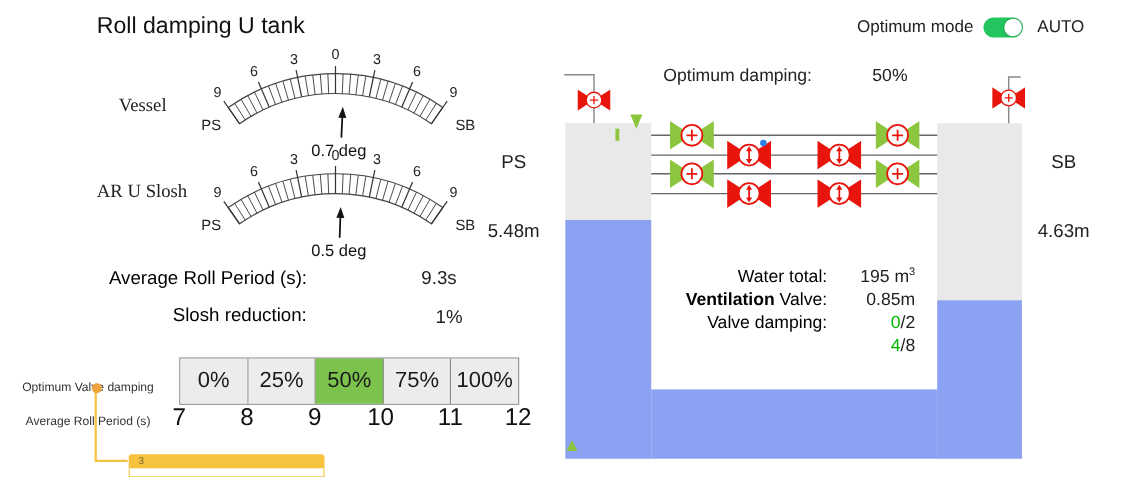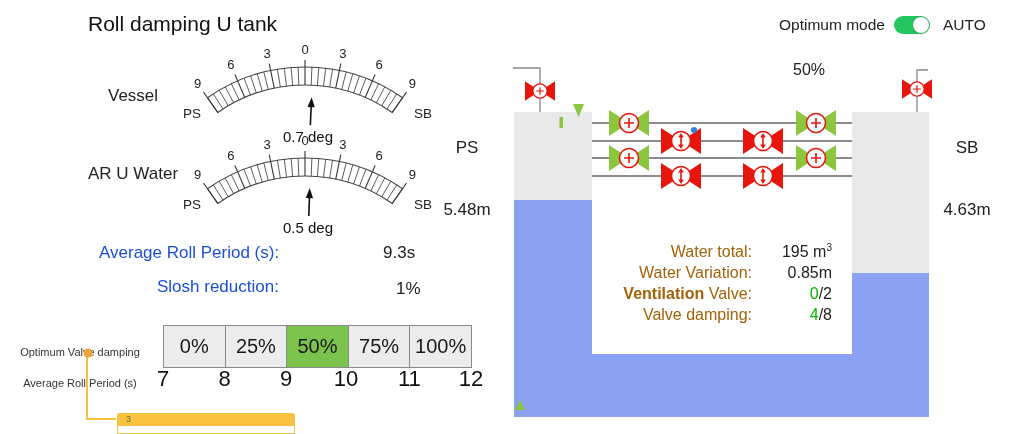--- a/index.html
+++ b/index.html
@@ -1,37 +1,37 @@
 <!DOCTYPE html>
 <html><head>
 <meta charset="utf-8">
 <style>
   html,body{margin:0;padding:0;background:#fff;}
   #app{position:relative;width:1027px;height:434px;background:#fff;overflow:hidden;
        font-family:"Liberation Sans", sans-serif;color:#1c1c1c;}
   .abs{position:absolute;}
   .title{font-size:21px;color:#111;}
-  .gauge-name{font-size:17px;color:#222;}
-  .stat-label{font-size:17px;color:#1d4ed8;}
+  .gauge-name{font-size:17px;color:#222;font-family:Liberation Serif, serif;}
+  .stat-label{font-size:17px;color:#000000;}
   .stat-value{font-size:17px;color:#222;}
   .sel-label{font-size:11px;color:#333;width:150px;text-align:center;}
   .sel-table{display:flex;border:1px solid #8a8a8a;background:#ececec;}
   .sel-cell{width:60.6px;height:41px;border-right:1px solid #8a8a8a;display:flex;
             align-items:center;justify-content:center;font-size:20px;color:#1a1a1a;background:#ececec;}
   .sel-cell:last-child{border-right:none;}
   .sel-cell.selected{background:#7cc34e;}
   .axis-tick{position:absolute;transform:translateX(-50%);font-size:22px;color:#111;}
   .tooltip-bar{background:#f7c23d;border-radius:3px 3px 0 0;font-size:9px;color:#7a6a35;
                line-height:13px;padding-left:9px;box-sizing:border-box;}
   .tooltip-body{background:#fff;border:1px solid #eec53e;border-top:none;box-sizing:border-box;}
   .tank-gray{background:#e9e9e9;}
   .tank-water{background:#8ba1f2;}
   .side-label{font-size:17px;color:#222;text-align:center;width:74px;}
   .od-label{font-size:16px;color:#222;}
-  .info-labels{width:200px;text-align:right;font-size:16px;line-height:21px;color:#a16207;}
+  .info-labels{width:200px;text-align:right;font-size:16px;line-height:21px;color:#000000;}
   .info-values{width:57px;text-align:right;font-size:16px;line-height:21px;color:#222;}
   .info-values sup{font-size:10px;line-height:0;}
   .green-num{color:#00b800;}
   .hdr-label{font-size:15.5px;color:#222;}
   .toggle{width:36px;height:18px;border-radius:9px;background:#22c55e;position:relative;}
   .toggle .knob{position:absolute;top:1px;right:1px;width:16px;height:16px;border-radius:50%;
                 background:#fff;box-shadow:0 0 2px rgba(0,0,0,.35);}
   svg{display:block;}
   #overlay{pointer-events:none;}
 </style>
@@ -97,21 +97,21 @@
         <line x1="222.50799417967784" y1="55.7441524708714" x2="226.52302923413515" y2="50.010088160848454" stroke="#333" stroke-width="1.1"></line>
         <text x="232.2587935976456" y="45.81856771795853" text-anchor="middle" font-size="13" fill="#222">9</text>
         <text x="12" y="76" text-anchor="middle" font-size="13.5" fill="#222">PS</text>
         <text x="243" y="76" text-anchor="middle" font-size="13.5" fill="#222">SB</text>
         <line x1="130.31931316433432" y1="83.126388690363" x2="131.2691905151083" y2="63.148958099356406" stroke="#111" stroke-width="1.6"></line>
         <polygon points="131.6491414554179,55.15798586295375 127.54607865391198,65.02493514720567 134.79751244854634,65.36972286606581" fill="#111"></polygon>
         <text x="128" y="100" text-anchor="middle" font-size="15" fill="#111">0.7 deg</text>
       </svg>
     </div>
 
-  <div class="abs gauge-name" style="left:88px;top:164px;">AR U Water</div>
+  <div class="abs gauge-name" style="left:88px;top:164px;">AR U Slosh</div>
   <div class="abs" id="gauge-1" style="left:180px;top:133px;width:260px;height:115px;">
       <svg viewBox="0 0 260 115" width="260" height="115">
         <path d="M 27.5 55.7 A 170 170 0 0 1 222.5 55.7 L 212.2 70.5 A 152 152 0 0 0 37.8 70.5 Z" fill="#fff" stroke="#444" stroke-width="1.1"></path>
         <line x1="37.81638167464101" y1="70.48888926807325" x2="27.492005820322177" y2="55.7441524708714" stroke="#333" stroke-width="1.1"></line>
         <line x1="27.492005820322177" y1="55.7441524708714" x2="23.47697076586485" y2="50.010088160848454" stroke="#333" stroke-width="1.1"></line>
         <text x="17.741206402354393" y="45.81856771795853" text-anchor="middle" font-size="13" fill="#222">9</text>
         <line x1="42.95789999137004" y1="67.04260933352087" x2="33.24238814824281" y2="51.889760438806235" stroke="#333" stroke-width="0.8"></line>
         <line x1="48.23546408064712" y1="63.80851390015286" x2="39.144926932302695" y2="48.272680019907824" stroke="#333" stroke-width="0.8"></line>
         <line x1="53.640322456544595" y1="60.79196588544309" x2="45.18983432639857" y2="44.89890921398242" stroke="#333" stroke-width="0.8"></line>
         <line x1="59.16351254822163" y1="57.99796746028974" x2="51.367086402616295" y2="41.774042554271404" stroke="#333" stroke-width="0.8"></line>
@@ -195,25 +195,25 @@
   <div class="abs tank-water" style="left:514px;top:200px;width:78px;height:217px;"></div>
   <div class="abs tank-gray" style="left:852px;top:112px;width:77px;height:305px;"></div>
   <div class="abs tank-water" style="left:852px;top:273px;width:77px;height:144px;"></div>
   <div class="abs tank-water" style="left:592px;top:354px;width:260px;height:63px;"></div>
 
   <div class="abs side-label" style="left:430px;top:138px;">PS</div>
   <div class="abs side-label" style="left:430px;top:200px;">5.48m</div>
   <div class="abs side-label" style="left:930px;top:138px;">SB</div>
   <div class="abs side-label" style="left:930px;top:200px;">4.63m</div>
 
+  <div class="abs od-label" style="left:603px;top:61px;">Optimum damping:</div>
   <div class="abs od-label" style="left:793px;top:61px;">50%</div>
 
   <div class="abs info-labels" style="left:552px;top:241px;">
     <div>Water total:</div>
-    <div>Water Variation:</div>
     <div><b>Ventilation</b><span> Valve:</span></div>
     <div>Valve damping:</div>
   </div>
   <div class="abs info-values" style="left:775px;top:241px;">
     <div><span>195 m</span><sup>3</sup></div>
     <div>0.85m</div>
     <div><span class="green-num">0</span><span>/2</span></div>
     <div><span class="green-num">4</span><span>/8</span></div>
   </div>
 

